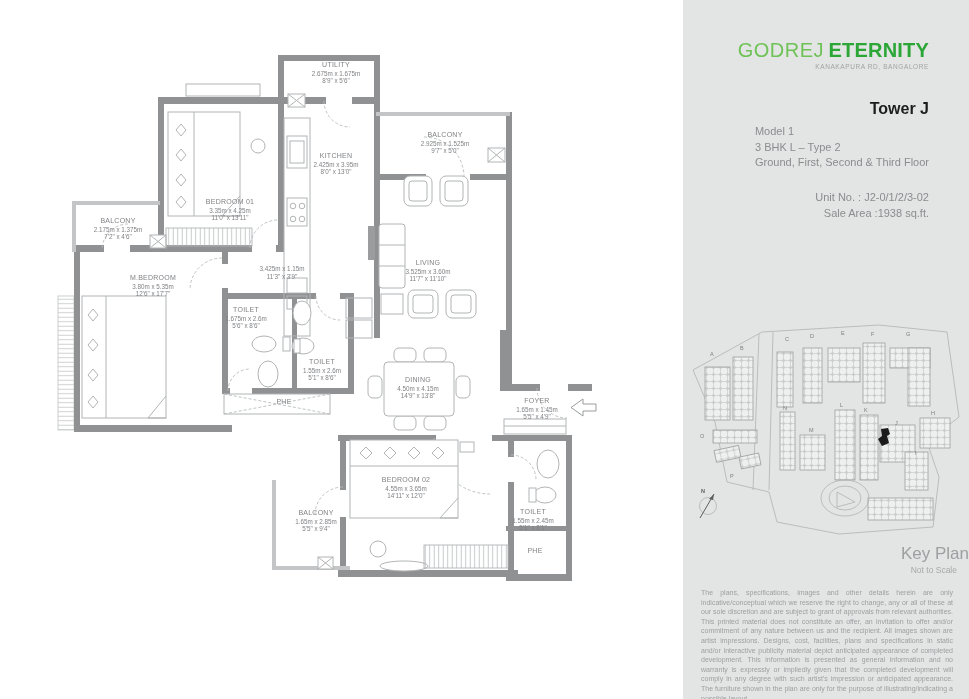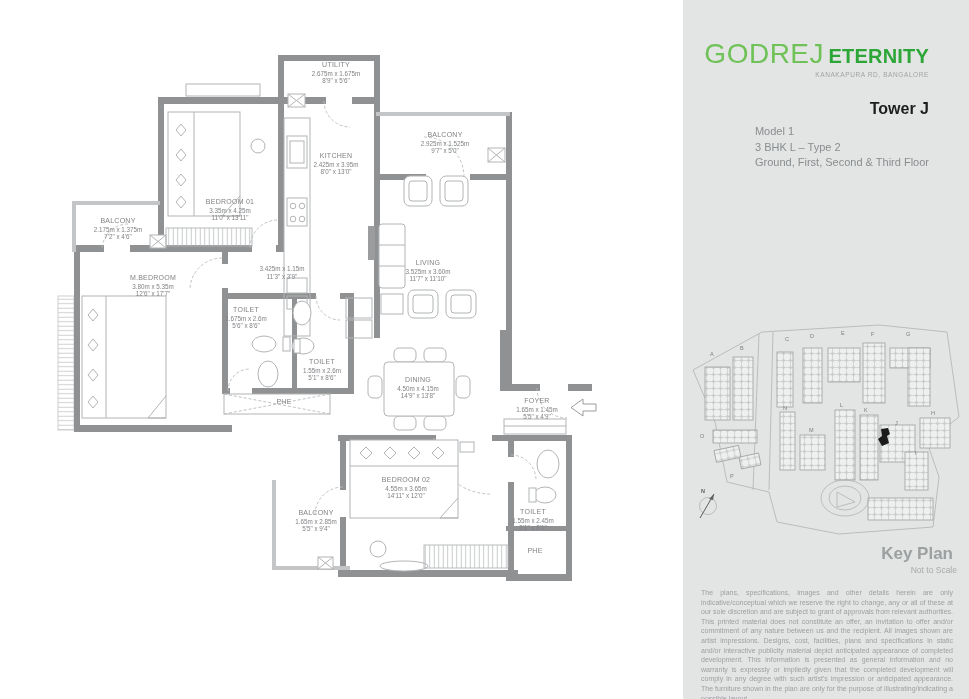--- a/index.html
+++ b/index.html
@@ -10,30 +10,30 @@
   .plan-area { position:absolute; left:0; top:0; width:683px; height:699px; background:#fff; }
   .plan-svg { position:absolute; left:0; top:0; }
   .room-label { position:absolute; transform:translateX(-50%); text-align:center;
                 color:#808285; white-space:nowrap; line-height:1.24; }
   .rl-name { font-size:7px; letter-spacing:.25px; }
   .rl-dim  { font-size:6.3px; }
 
   
   .panel { position:absolute; left:683px; top:0; width:286px; height:699px; background:#e3e5e4; }
   .brand { position:absolute; top:40px; right:40px; text-align:right; line-height:1; }
-  .brand-light { font-size:28px; font-weight:400; color:#6fc257; letter-spacing:.5px; }
+  .brand-light { font-size:20px; font-weight:400; color:#6fc257; letter-spacing:.5px; }
   .brand-bold  { font-size:20px; font-weight:700; color:#2ca637; letter-spacing:.2px; }
   .brand-sub { margin-top:4px; font-size:6.5px; color:#a0a3a4; letter-spacing:.6px; }
   .tower-title { position:absolute; top:100px; right:40px; font-size:16px; font-weight:700; color:#1d1d1d; }
   .model-block { position:absolute; top:124px; right:40px; 
                  font-size:11px; color:#8a8d8f; line-height:15.5px; }
   .unit-block  { position:absolute; top:190px; right:40px; text-align:right;
                  font-size:11px; color:#8a8d8f; line-height:15.5px; }
   .keyplan-svg { position:absolute; left:6px; top:322px; }
-  .keyplan-title { position:absolute; top:544px; right:16px; font-size:17px; color:#9ca0a1;font-weight:bold; }
+  .keyplan-title { position:absolute; top:544px; right:0; font-size:17px; color:#9ca0a1; }
   .keyplan-sub   { position:absolute; top:565px; right:12px; font-size:8.5px; color:#a6a9aa;padding-left:48px; }
   .disclaimer { position:absolute; top:588px; left:18px; width:252px; font-size:7px;
                 line-height:9.6px; color:#9da0a1; text-align:justify; }
 
   
   .w  { fill:#8f9193; }
   .lw { fill:#c3c5c6; }
   .f  { fill:#ffffff; stroke:#b2b4b5; stroke-width:1; }
   .fo { fill:none; stroke:#b2b4b5; stroke-width:1; }
   .dash { fill:none; stroke:#b9bbbc; stroke-width:0.9; stroke-dasharray:3 2; }
@@ -343,20 +343,24 @@
     </div>
 
     <div class="tower-title">Tower J</div>
 
     <div class="model-block">
       <div>Model 1</div>
       <div>3 BHK L – Type 2</div>
       <div>Ground, First, Second &amp; Third Floor</div>
     </div>
 
+    <div class="unit-block">
+      <div>Unit No. : J2-0/1/2/3-02</div>
+      <div>Sale Area :1938 sq.ft.</div>
+    </div>
 
     <svg class="keyplan-svg" width="272" height="225" viewBox="0 0 272 225">
       <defs>
         <pattern id="bp" width="7" height="7" patternUnits="userSpaceOnUse">
           <rect width="7" height="7" fill="#eef0ef"></rect>
           <path d="M0 3.5 H7 M3.5 0 V7" stroke="#c2c6c5" stroke-width="0.6"></path>
           <circle cx="3.5" cy="3.5" r="1.2" fill="none" stroke="#b9bdbc" stroke-width="0.5"></circle>
         </pattern>
       </defs>
 

